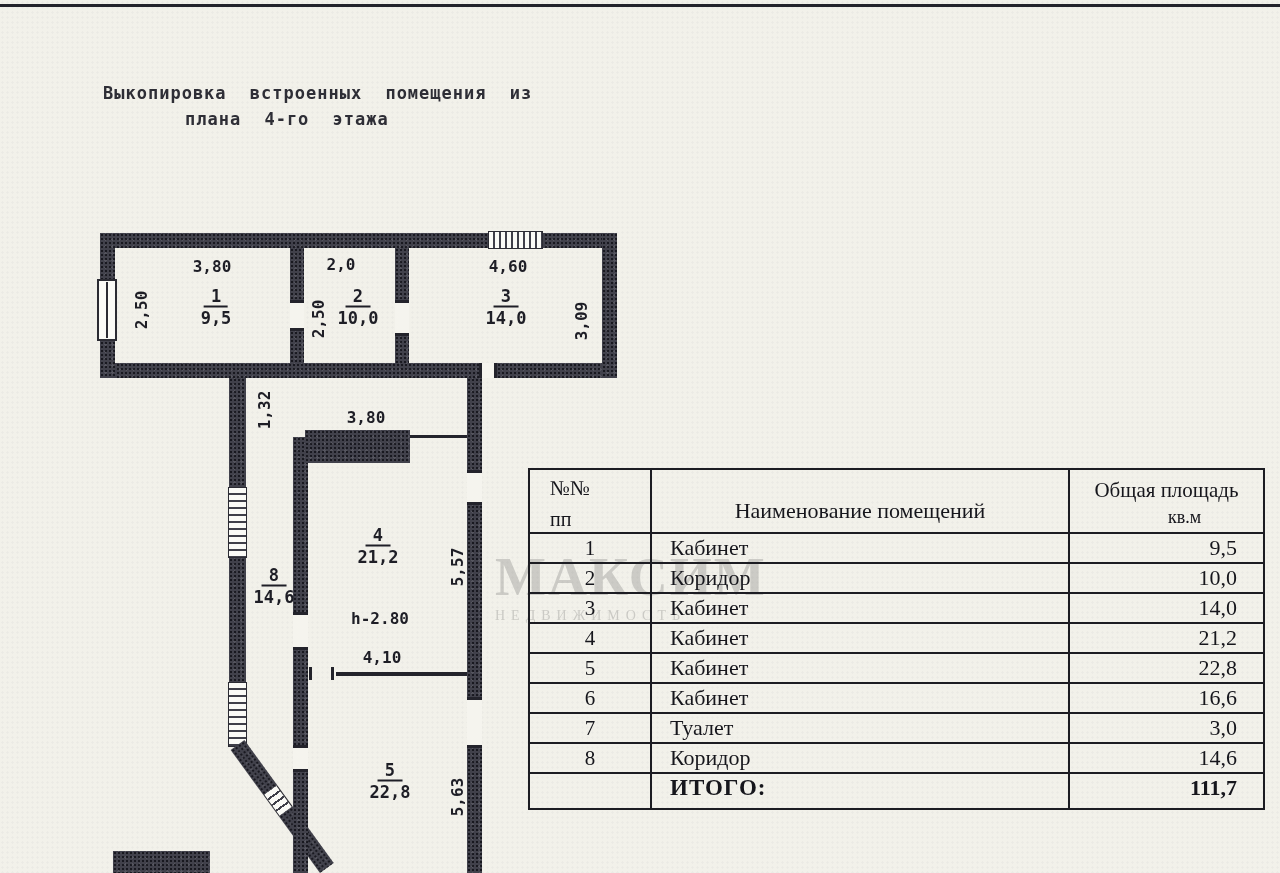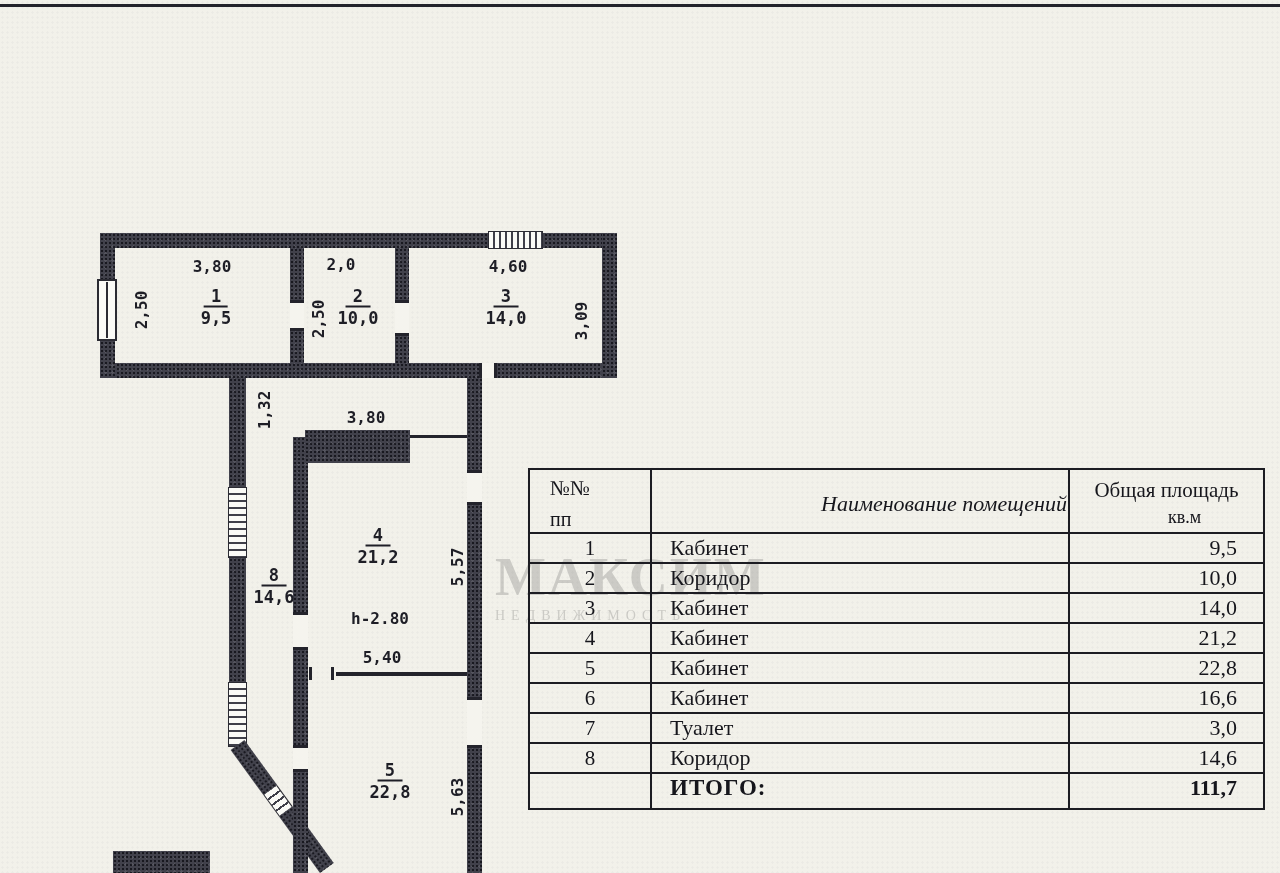--- a/index.html
+++ b/index.html
@@ -44,39 +44,43 @@
   .wm1{font-size:54px;font-weight:bold;letter-spacing:2px;line-height:58px;}
   .wm2{font-size:14px;letter-spacing:6px;margin-top:2px;}
   
   table.areas{position:absolute;left:528px;top:468px;width:735px;border-collapse:collapse;
        table-layout:fixed;font-family:"Liberation Serif",serif;color:#16161c;z-index:2;}
   .areas th,.areas td{border:2px solid #1c1c22;background:transparent;overflow:hidden;}
   .areas thead tr{height:64px;}
   .areas th{vertical-align:top;font-weight:normal;}
   .h-no{text-align:left;padding:6px 0 0 20px;font-size:21px;}
   .h-no .pp{font-size:20px;margin-top:7px;}
-  .h-name{text-align:right;padding-top:21px;font-size:22px;font-style:italic;}
+  .h-name{text-align:center;padding-top:28px;font-size:22px;}
   .h-area{text-align:center;padding-top:8px;font-size:21px;}
   .h-area .kvm{font-size:18px;margin-top:4px;margin-left:36px;}
   .areas tbody tr{height:29px;}
   .td-no{text-align:center;font-size:21px;}
   .td-name{padding-left:18px;font-size:22px;}
   .td-area{text-align:right;padding-right:26px;font-size:22px;}
   tr.total{height:57px;}
   tr.total td{vertical-align:bottom;padding-bottom:7px;}
   .total-label{font-weight:bold;font-size:23px;letter-spacing:1px;}
   .total-value{font-weight:bold;font-size:22px;}
 </style>
 </head>
 <body>
 
 <div class="page">
 
   <div class="line" style="left:0;top:4px;width:1280px;height:3px;"></div>
 
+  <div class="title">
+    <div>Выкопировка встроенных помещения из</div>
+    <div class="t2">плана 4-го этажа</div>
+  </div>
 
   <div>
 
     <div class="w wtex" style="left:100px;top:233px;width:517px;height:15px;"></div>
     <div class="w wtex" style="left:100px;top:363px;width:379px;height:15px;"></div>
     <div class="w wtex" style="left:497px;top:363px;width:120px;height:15px;"></div>
     <div class="door-h" style="left:479px;top:363px;width:18px;height:15px;"></div>
     <div class="w wtex" style="left:100px;top:233px;width:15px;height:145px;"></div>
     <div class="w wtex" style="left:602px;top:233px;width:15px;height:145px;"></div>
     <div class="win-v" style="left:97px;top:279px;width:20px;height:62px;"></div>
@@ -121,21 +125,21 @@
     <div class="dim" style="left:212px;top:266px;">3,80</div>
     <div class="dim v" style="left:141px;top:310px;">2,50</div>
     <div class="dim" style="left:341px;top:264px;">2,0</div>
     <div class="dim v" style="left:318px;top:319px;">2,50</div>
     <div class="dim" style="left:508px;top:266px;text-align:center;">4,60</div>
     <div class="dim v" style="left:581px;top:321px;">3,09</div>
     <div class="dim v" style="left:264px;top:410px;">1,32</div>
     <div class="dim" style="left:366px;top:417px;">3,80</div>
     <div class="dim v" style="left:457px;top:567px;">5,57</div>
     <div class="dim" style="left:380px;top:618px;">h-2.80</div>
-    <div class="dim" style="left:382px;top:657px;">5,40</div>
+    <div class="dim" style="left:382px;top:657px;">4,10</div>
     <div class="dim v" style="left:457px;top:797px;">5,63</div>
 
     <div class="room-label" style="left:216px;top:307px;">
       <div class="room-num">1</div>
       <div class="room-area">9,5</div>
     </div>
     <div class="room-label" style="left:358px;top:307px;">
       <div class="room-num">2</div>
       <div class="room-area">10,0</div>
     </div>

